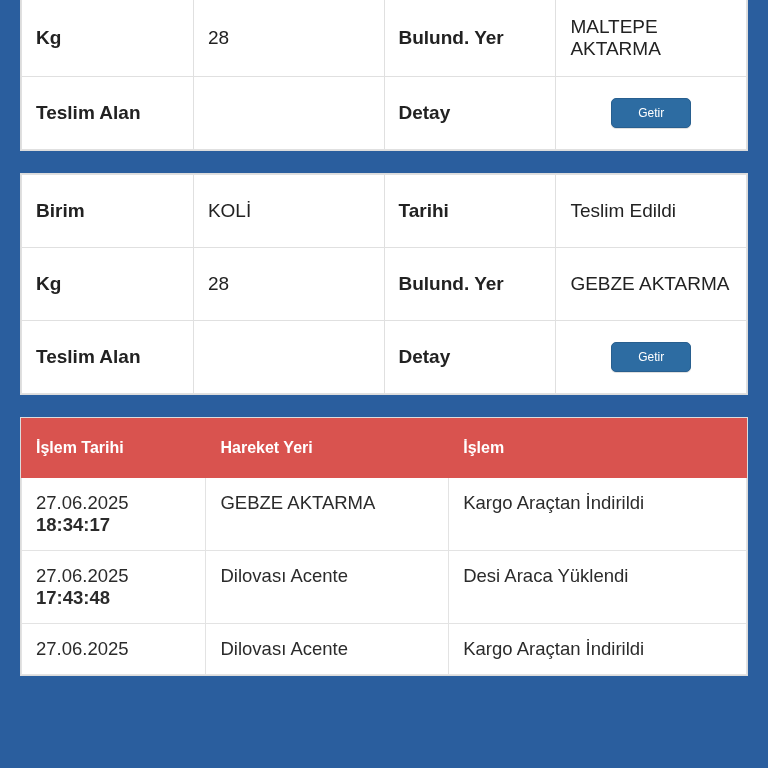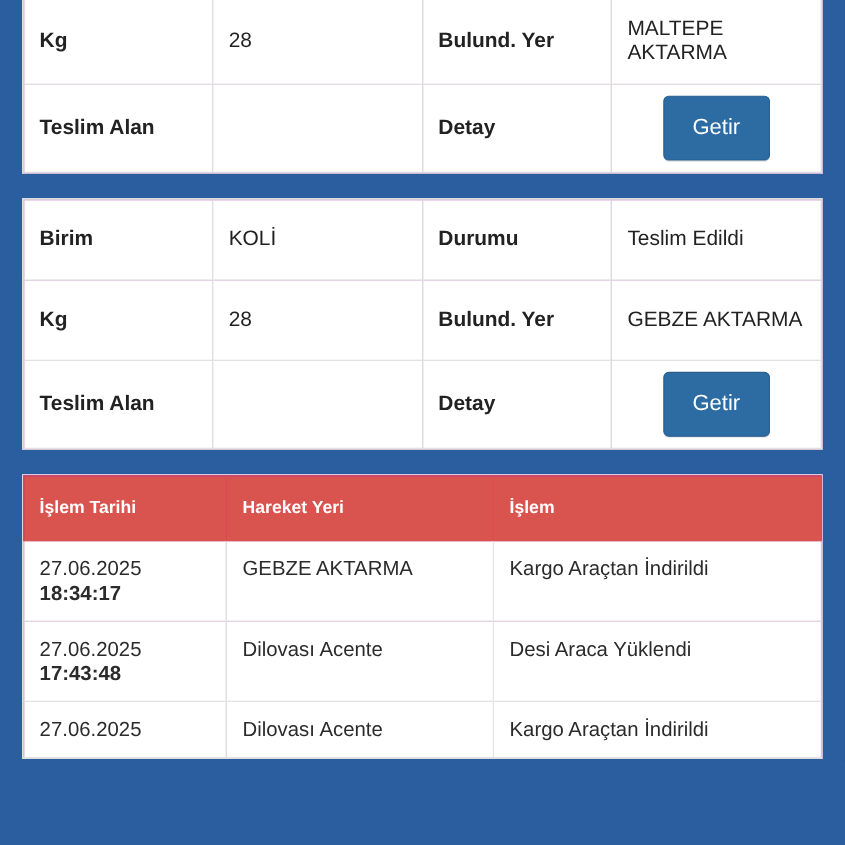--- a/index.html
+++ b/index.html
@@ -15,21 +15,21 @@
   }
   .page {
     position: relative;
     width: 768px;
     height: 768px;
     background: #2a5e9e;
     box-sizing: border-box;
     padding: 0 20px;
   }
   .card {
-    background: #a21caf;
+    background: #7dd3fc;
     border: 1px solid #dcdcdc;
     box-sizing: border-box;
     margin-bottom: 22px;
   }
   .card-header {
     background: #3b84c4;
     color: #ffffff;
     text-align: center;
     font-size: 19px;
     padding: 14px 0;
@@ -62,22 +62,22 @@
   td.value.btncell {
     text-align: center;
     padding: 10px 14px;
   }
   .getir-btn {
     display: inline-block;
     background: #2d6ca2;
     color: #ffffff;
     border: 1px solid #285f8f;
     border-radius: 5px;
-    padding: 17px 26px;
-    font-size: 20px;
+    padding: 7px 26px;
+    font-size: 12px;
     cursor: pointer;
     box-shadow: 0 1px 0 rgba(0,0,0,0.12);
   }
   
   .card-top {
     margin-top: 0;
     border-top: none;
   }
   .card-top table.parts tr:first-child td {
     border-top: none;
@@ -137,21 +137,21 @@
       </tbody>
     </table>
   </div>
 
   <div class="card">
     <table class="parts">
       <tbody>
         <tr>
           <td class="label">Birim</td>
           <td class="value">KOLİ</td>
-          <td class="label">Durumu</td>
+          <td class="label">Tarihi</td>
           <td class="value">Teslim Edildi</td>
         </tr>
         <tr>
           <td class="label">Kg</td>
           <td class="value">28</td>
           <td class="label">Bulund. Yer</td>
           <td class="value">GEBZE AKTARMA</td>
         </tr>
         <tr>
           <td class="label">Teslim Alan</td>

